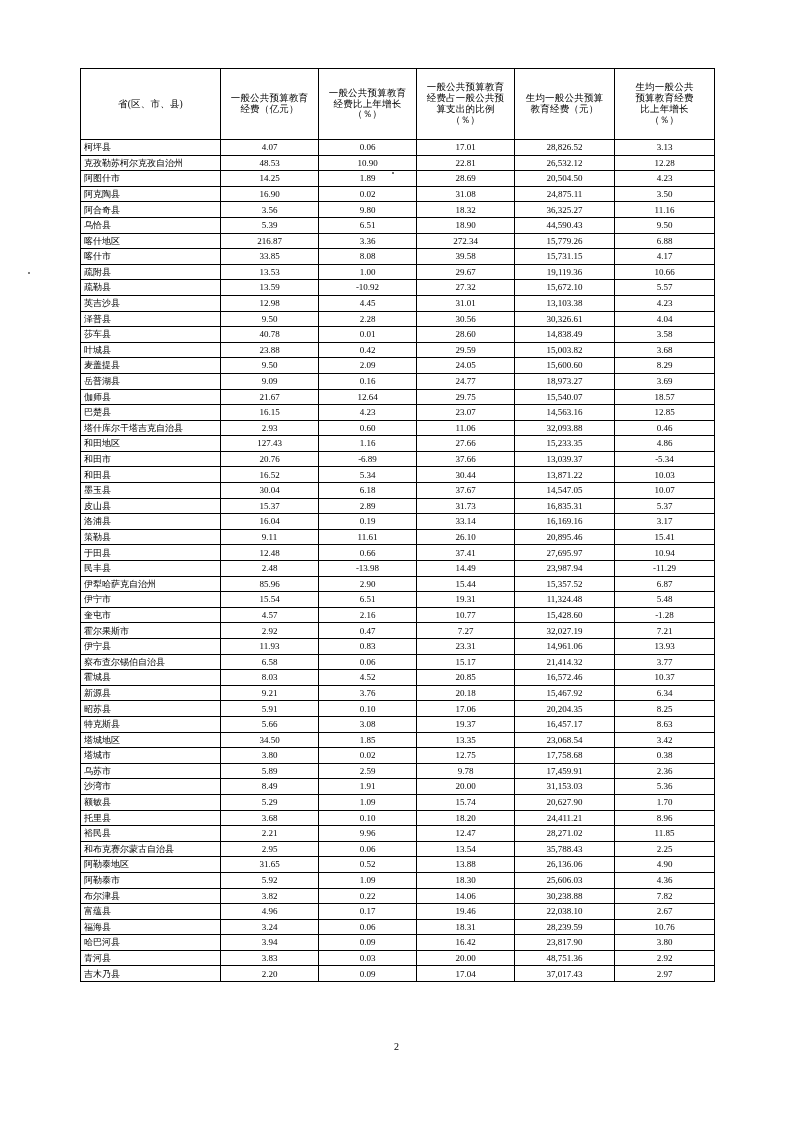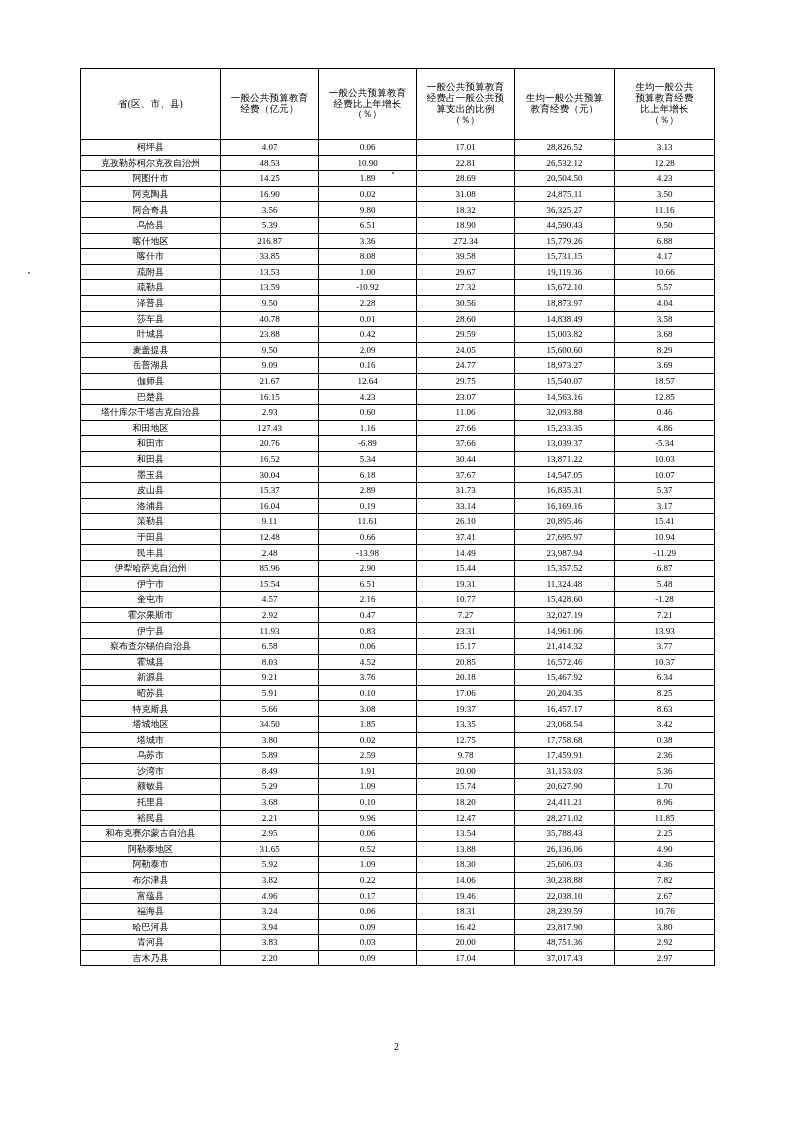--- a/index.html
+++ b/index.html
@@ -45,21 +45,21 @@
     padding: 4px 2px;
     height: 62px;
     font-size: 9.5px;
     letter-spacing: 0.2px;
   }
   table.data tbody td {
     height: 14.6px;
     padding: 0 3px;
   }
   td.name {
-    text-align: center;
+    text-align: left;
     font-size: 9.5px;
     white-space: nowrap;
   }
   td.num {
     text-align: center;
     font-family: "Liberation Serif", "DejaVu Serif", serif;
     font-size: 9.5px;
   }
   col.c0 { width: 140px; }
   col.c1 { width: 98px; }
@@ -221,25 +221,33 @@
           </tr>
           <tr>
             <td class="name">疏勒县</td>
             <td class="num">13.59</td>
             <td class="num">-10.92</td>
             <td class="num">27.32</td>
             <td class="num">15,672.10</td>
             <td class="num">5.57</td>
           </tr>
           <tr>
+            <td class="name">英吉沙县</td>
+            <td class="num">12.98</td>
+            <td class="num">4.45</td>
+            <td class="num">31.01</td>
+            <td class="num">13,103.38</td>
+            <td class="num">4.23</td>
+          </tr>
+          <tr>
             <td class="name">泽普县</td>
             <td class="num">9.50</td>
             <td class="num">2.28</td>
             <td class="num">30.56</td>
-            <td class="num">18,873.97</td>
+            <td class="num">30,326.61</td>
             <td class="num">4.04</td>
           </tr>
           <tr>
             <td class="name">莎车县</td>
             <td class="num">40.78</td>
             <td class="num">0.01</td>
             <td class="num">28.60</td>
             <td class="num">14,838.49</td>
             <td class="num">3.58</td>
           </tr>

